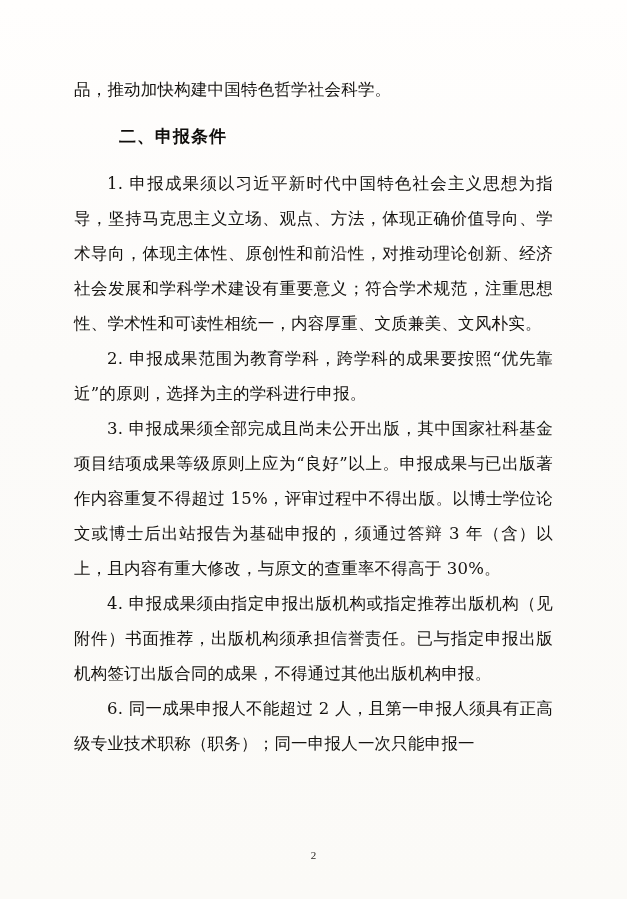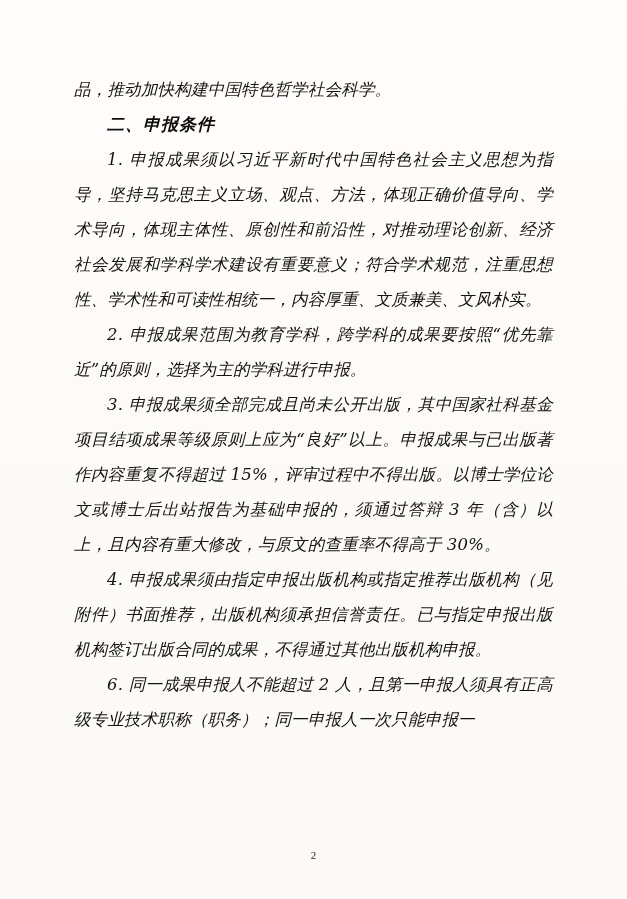--- a/index.html
+++ b/index.html
@@ -26,42 +26,41 @@
     content: "";
     position: absolute;
     left: 0; top: 0; right: 0; bottom: 0;
     background: linear-gradient(180deg, #fffefd 0%, #fcfbf9 40%, #fbfaf7 100%);
     pointer-events: none;
     z-index: 0;
   }
   .content {
     position: relative;
     z-index: 1;
-    font-style: italic;
   }
   .para {
     font-size: 16.5px;
     line-height: 35px;
     color: #14120f;
     text-align: justify;
     text-justify: inter-ideograph;
     margin: 0 0 0 0;
     letter-spacing: 0.2px;
     font-family: "DejaVu Serif", "Liberation Serif", serif;
   }
   .indent {
     text-indent: 33px;
   }
   .heading {
     font-size: 17px;
     line-height: 35px;
     color: #0f0d0b;
     font-weight: bold;
     text-indent: 33px;
-    margin: 0;
+    margin: 12px;
     letter-spacing: 1px;
     font-family: "DejaVu Serif", "Liberation Serif", serif;
   }
   .page-number {
     position: absolute;
     bottom: 38px;
     left: 0;
     right: 0;
     text-align: center;
     font-size: 11px;

